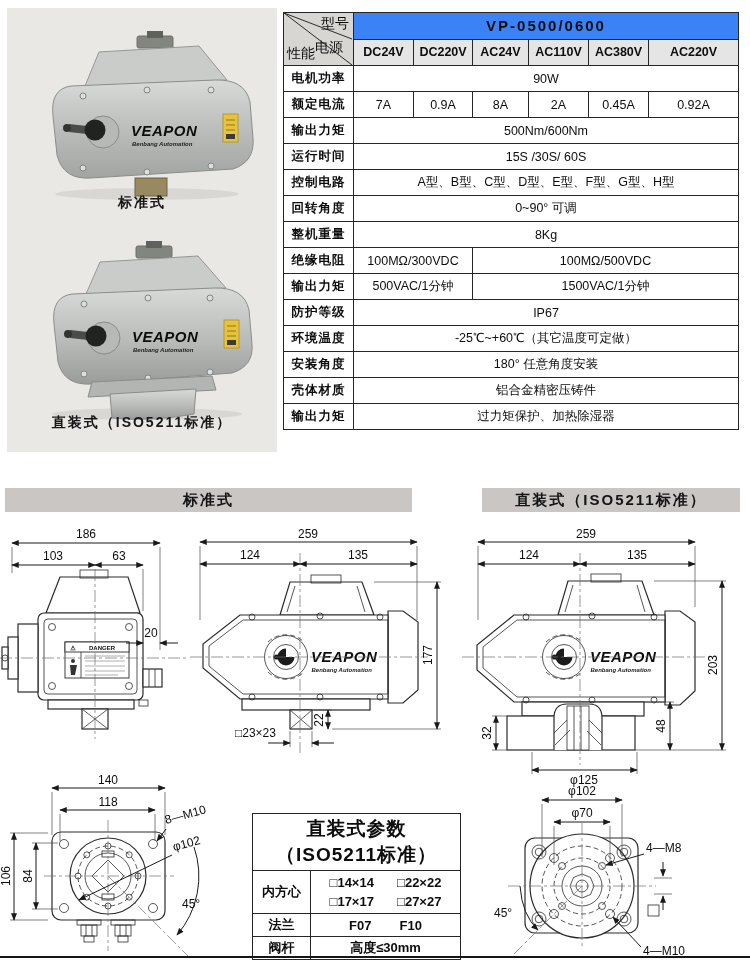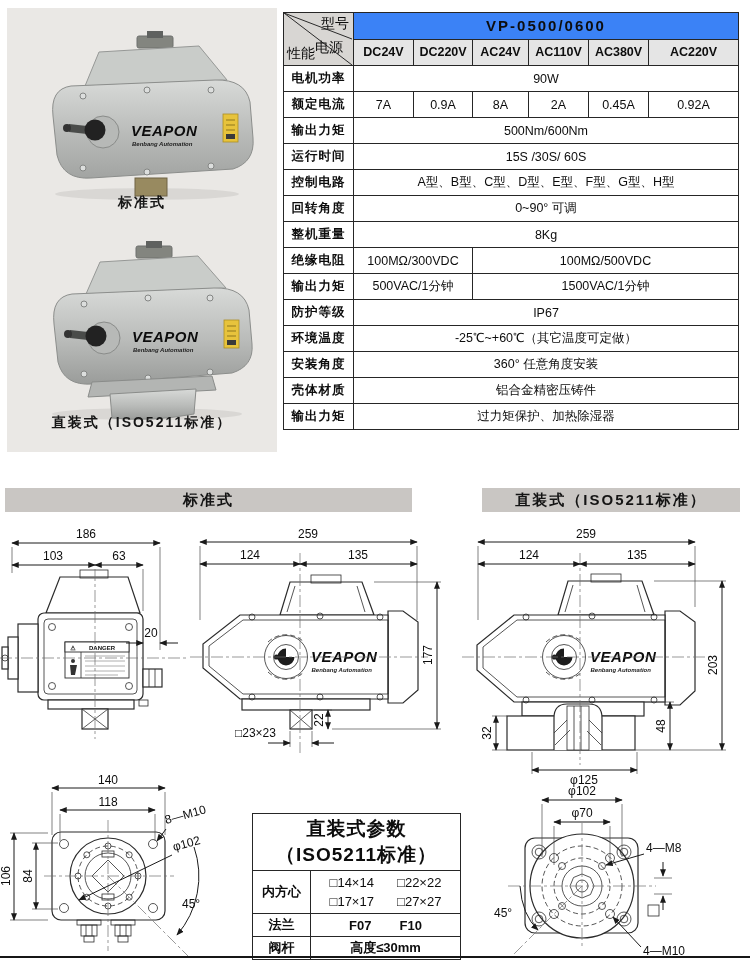--- a/index.html
+++ b/index.html
@@ -34,21 +34,21 @@
     text-align:center; line-height:24px; letter-spacing:2px; }
   #bar-std { left:5px; top:488px; width:407px; }
   #bar-direct { left:482px; top:488px; width:258px; }
 
   
   #params-table { position:absolute; left:252px; top:813px; border-collapse:collapse; }
   #params-table td { border:1px solid #262626; font-size:13px; text-align:center; font-weight:600;
     padding:2px 6px; }
   #params-table td.pt-title { font-size:19px; letter-spacing:1px; height:22px; }
   .socket-grid { display:grid; grid-template-columns:1fr 1fr; row-gap:4px; column-gap:6px;
-    padding:2px 4px; font-weight:400; }
+    padding:2px 4px; font-weight:700; }
   .flange-vals { display:flex; justify-content:center; gap:28px; }
 
   
   svg { display:block; }
   svg text { font-family:"Liberation Sans", sans-serif; font-size:12px; fill:#0d0d0d; }
   svg text.small { font-size:6px; font-weight:700; }
   svg text.logo { font-size:15px; font-weight:700; font-style:italic; letter-spacing:0.5px; }
   svg text.logosub { font-size:6px; font-weight:700; font-style:italic; fill:#222; }
   svg .dim { stroke:#1a1a1a; stroke-width:1; fill:none; }
   svg .ext { stroke:#4a4a4a; stroke-width:0.7; fill:none; }
@@ -219,21 +219,21 @@
     <tr>
       <td class="lbl">防护等级</td>
       <td colspan="6">IP67</td>
     </tr>
     <tr>
       <td class="lbl">环境温度</td>
       <td colspan="6">-25℃~+60℃（其它温度可定做）</td>
     </tr>
     <tr>
       <td class="lbl">安装角度</td>
-      <td colspan="6">360° 任意角度安装</td>
+      <td colspan="6">180° 任意角度安装</td>
     </tr>
     <tr>
       <td class="lbl">壳体材质</td>
       <td colspan="6">铝合金精密压铸件</td>
     </tr>
     <tr>
       <td class="lbl">输出力矩</td>
       <td colspan="6">过力矩保护、加热除湿器</td>
     </tr>
   </tbody>

